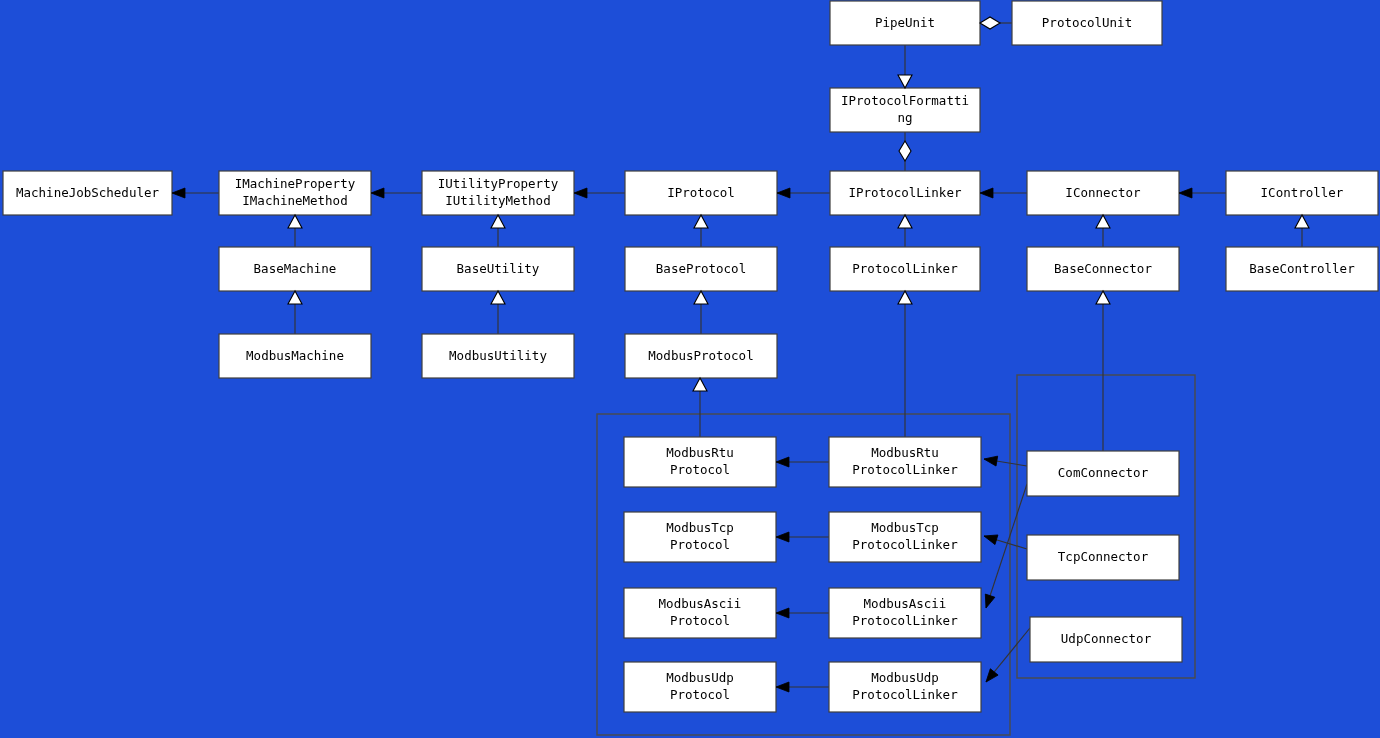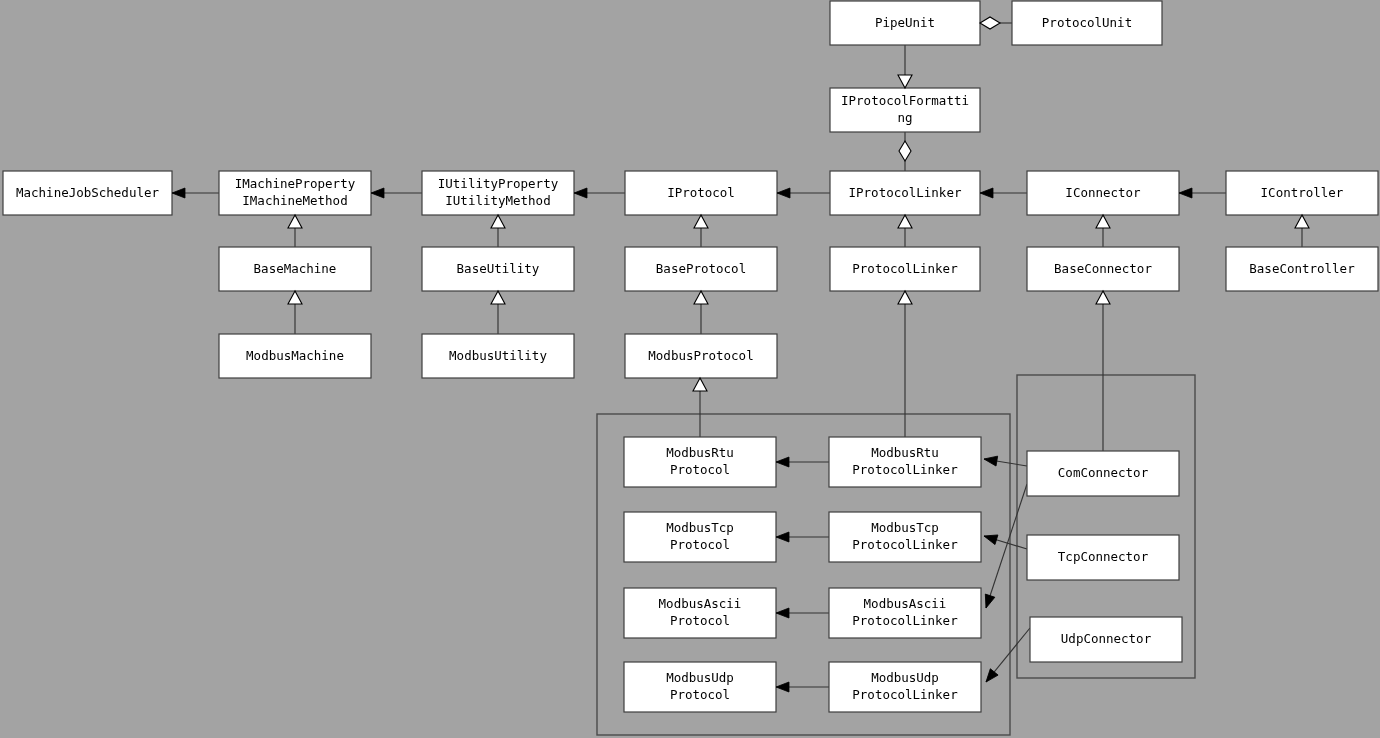--- a/index.html
+++ b/index.html
@@ -4,21 +4,21 @@
 <style>
   html, body {
     margin: 0;
     padding: 0;
     background: #ffffff;
   }
   #diagram-root {
     position: relative;
     width: 1380px;
     height: 738px;
-    background: #a3a3a3;
+    background: #1d4ed8;
     font-family: "DejaVu Sans Mono", "Liberation Mono", monospace;
     overflow: hidden;
   }
   svg.diagram-canvas {
     position: absolute;
     left: 0;
     top: 0;
     width: 1380px;
     height: 738px;
   }

